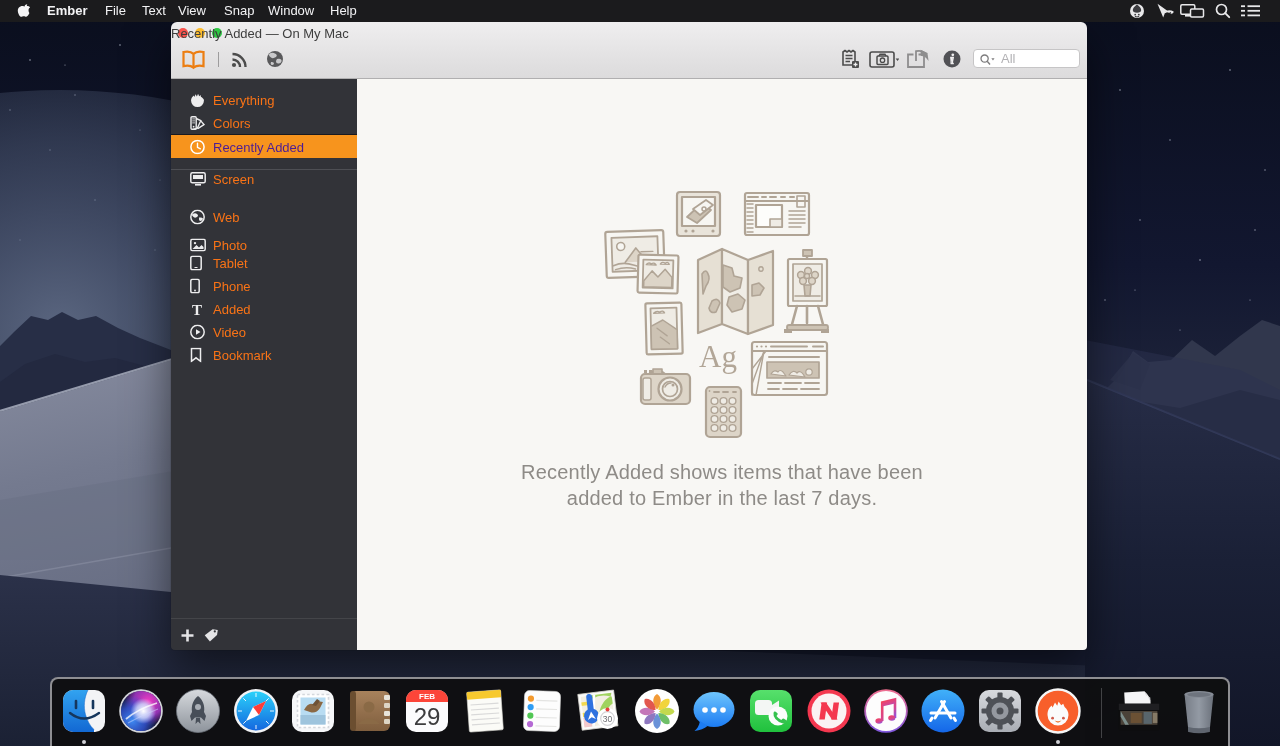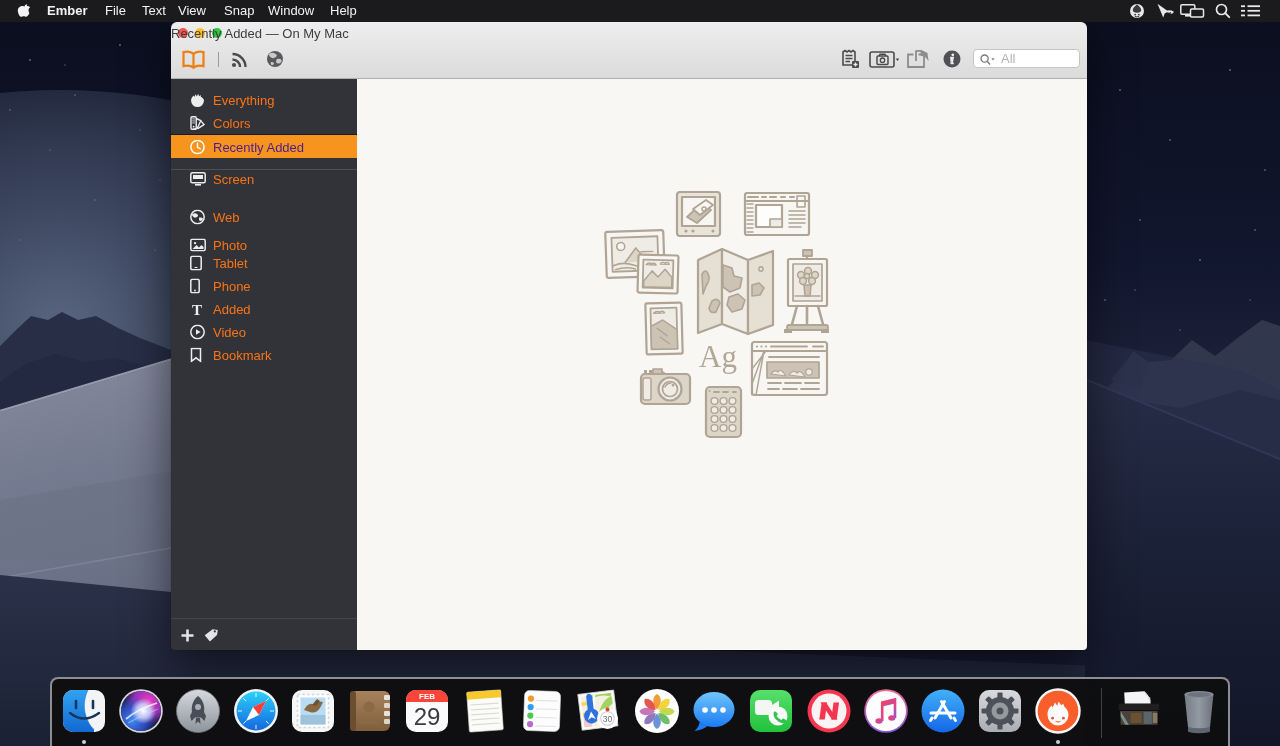--- a/index.html
+++ b/index.html
@@ -466,20 +466,21 @@
           <circle cx="357.5" cy="340" r="3.4" fill="#efece5"></circle>
                 <circle cx="366.5" cy="340" r="3.4" fill="#efece5"></circle>
                 <circle cx="375.5" cy="340" r="3.4" fill="#efece5"></circle>
           <circle cx="357.5" cy="349" r="3.4" fill="#efece5"></circle>
                 <circle cx="366.5" cy="349" r="3.4" fill="#efece5"></circle>
                 <circle cx="375.5" cy="349" r="3.4" fill="#efece5"></circle>
         </g>
       </g>
       </g>
     </svg>
+    <div id="caption">Recently Added shows items that have been<br>added to Ember in the last 7 days.</div>
   </div>
 </div>
 
 <div id="dock"></div>
 <svg class="dicon" style="left:60.599999999999994px" width="46" height="46" viewBox="0 0 46 46">
 <defs>
         <linearGradient id="fb" x1="0" y1="0" x2="0" y2="1">
           <stop offset="0" stop-color="#32a3f0"></stop>
           <stop offset="1" stop-color="#1268d3"></stop>
         </linearGradient>

